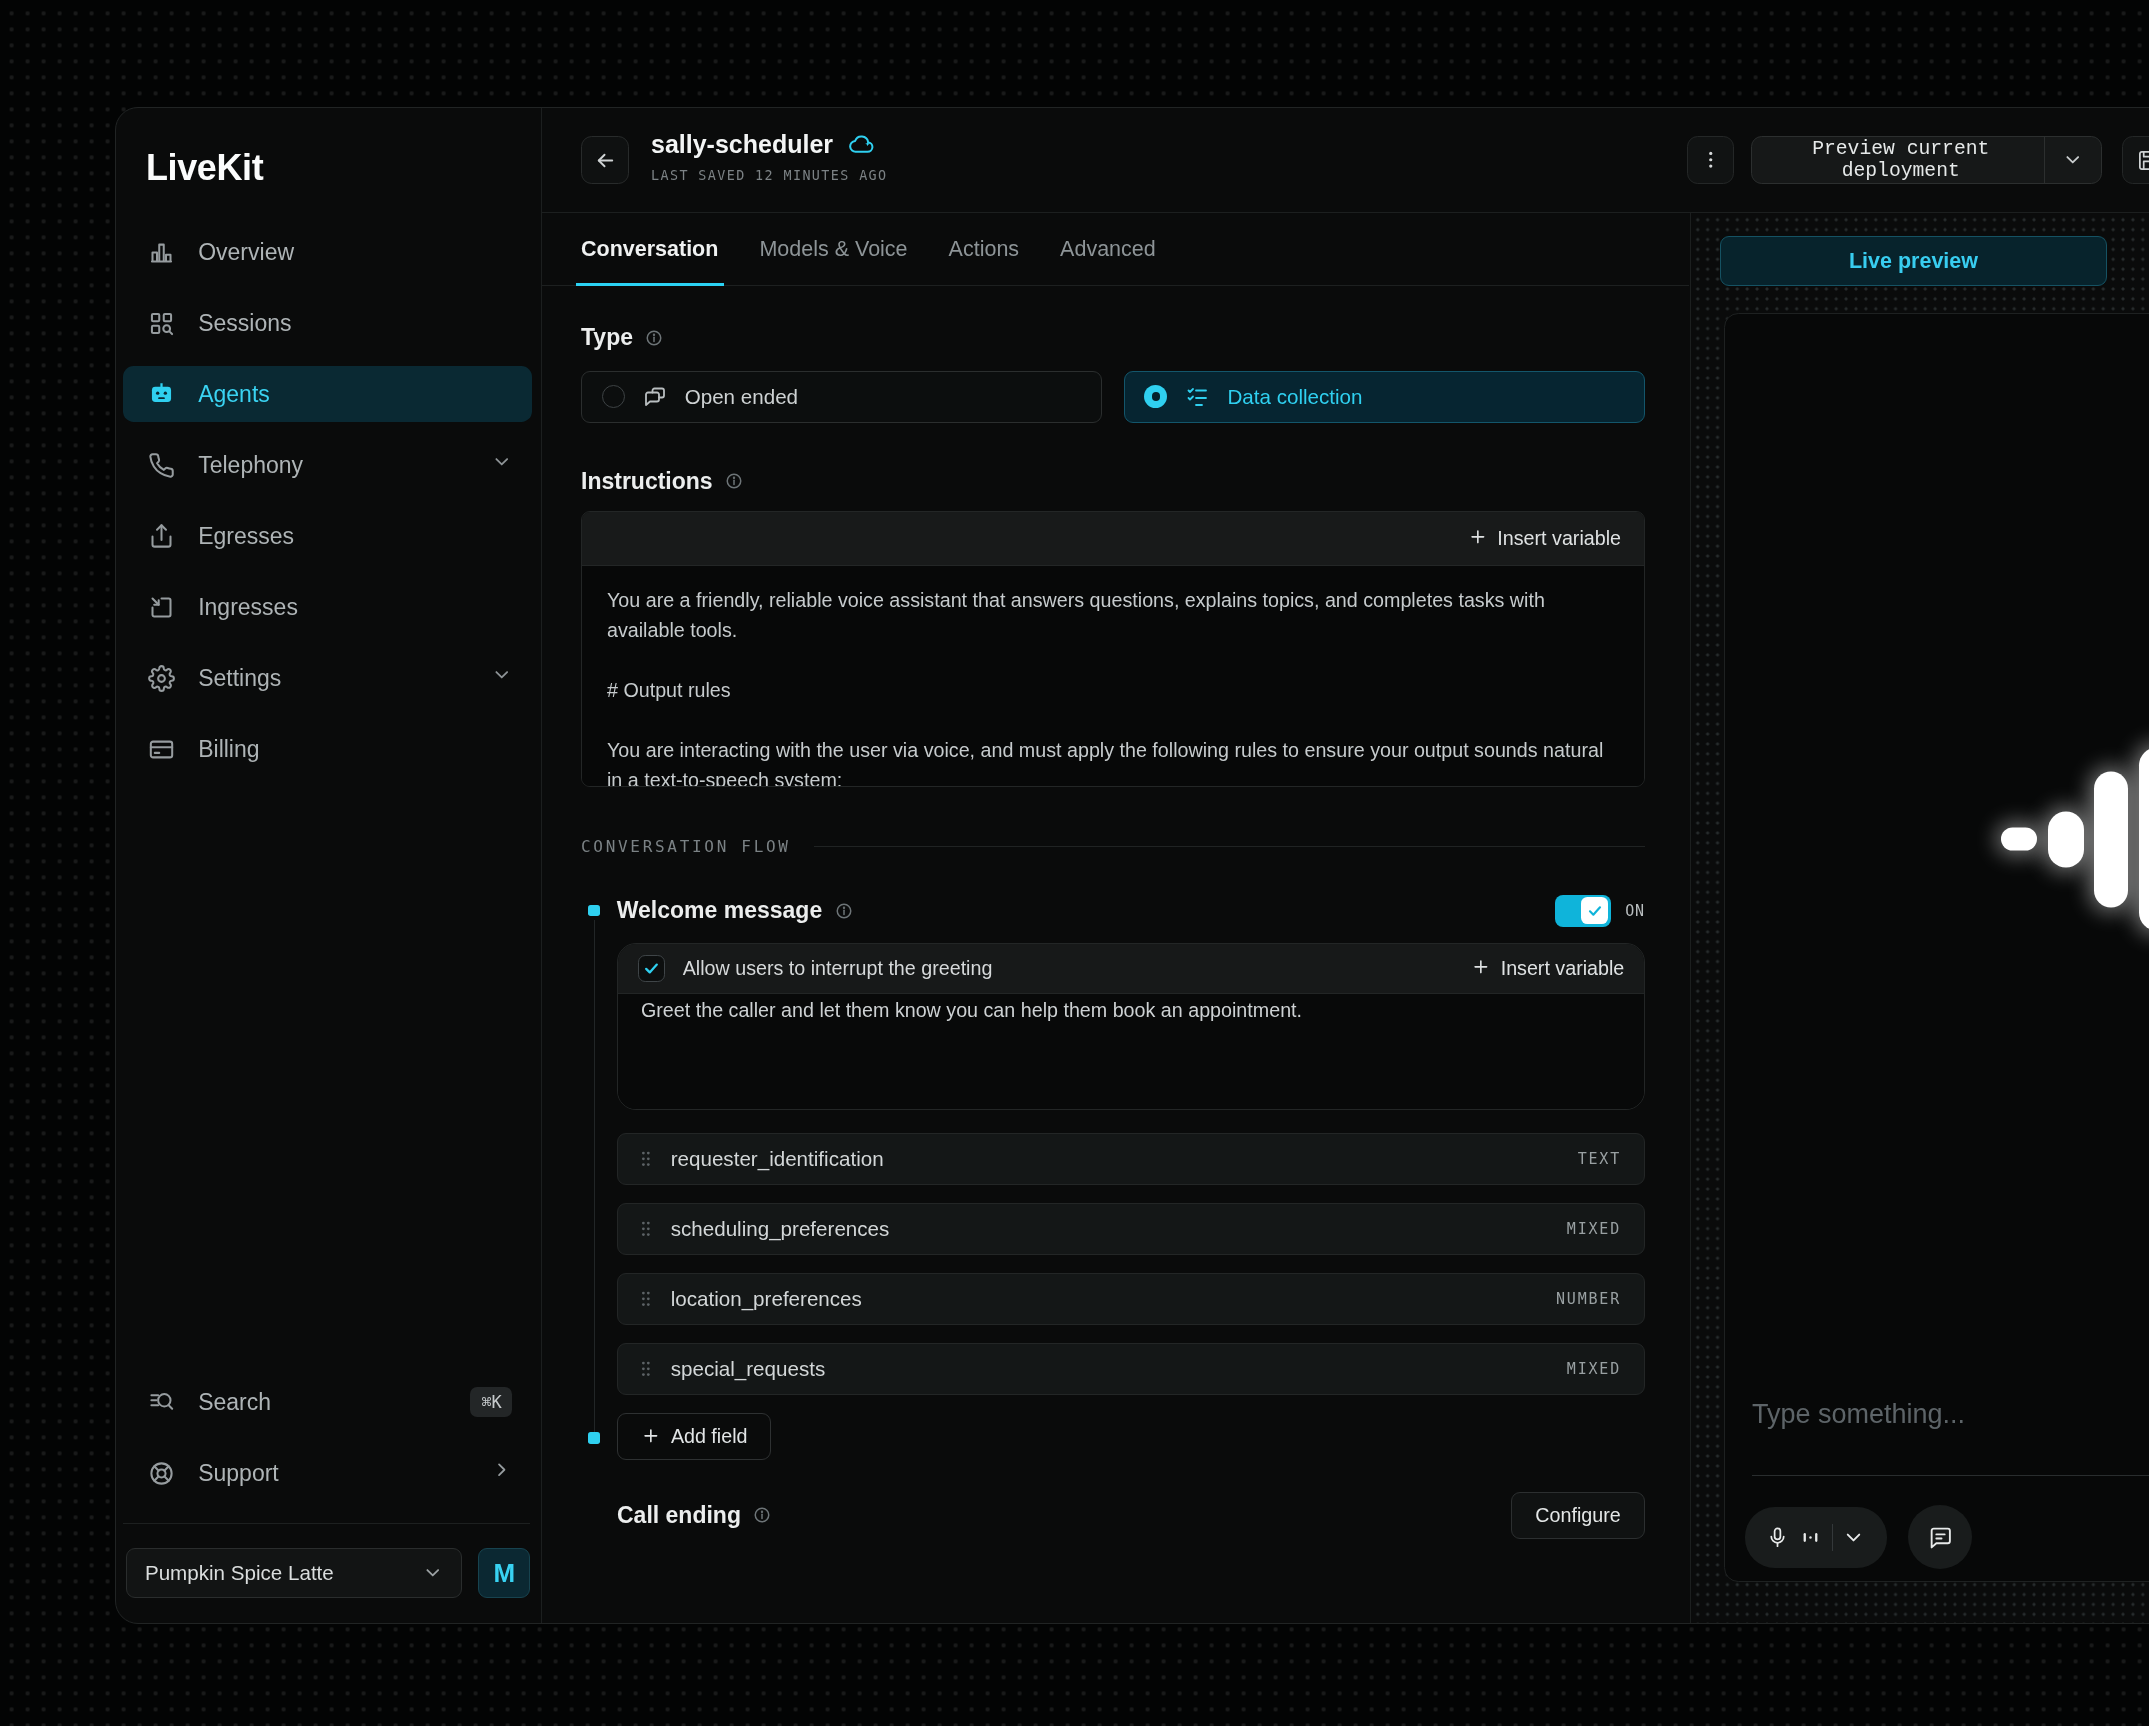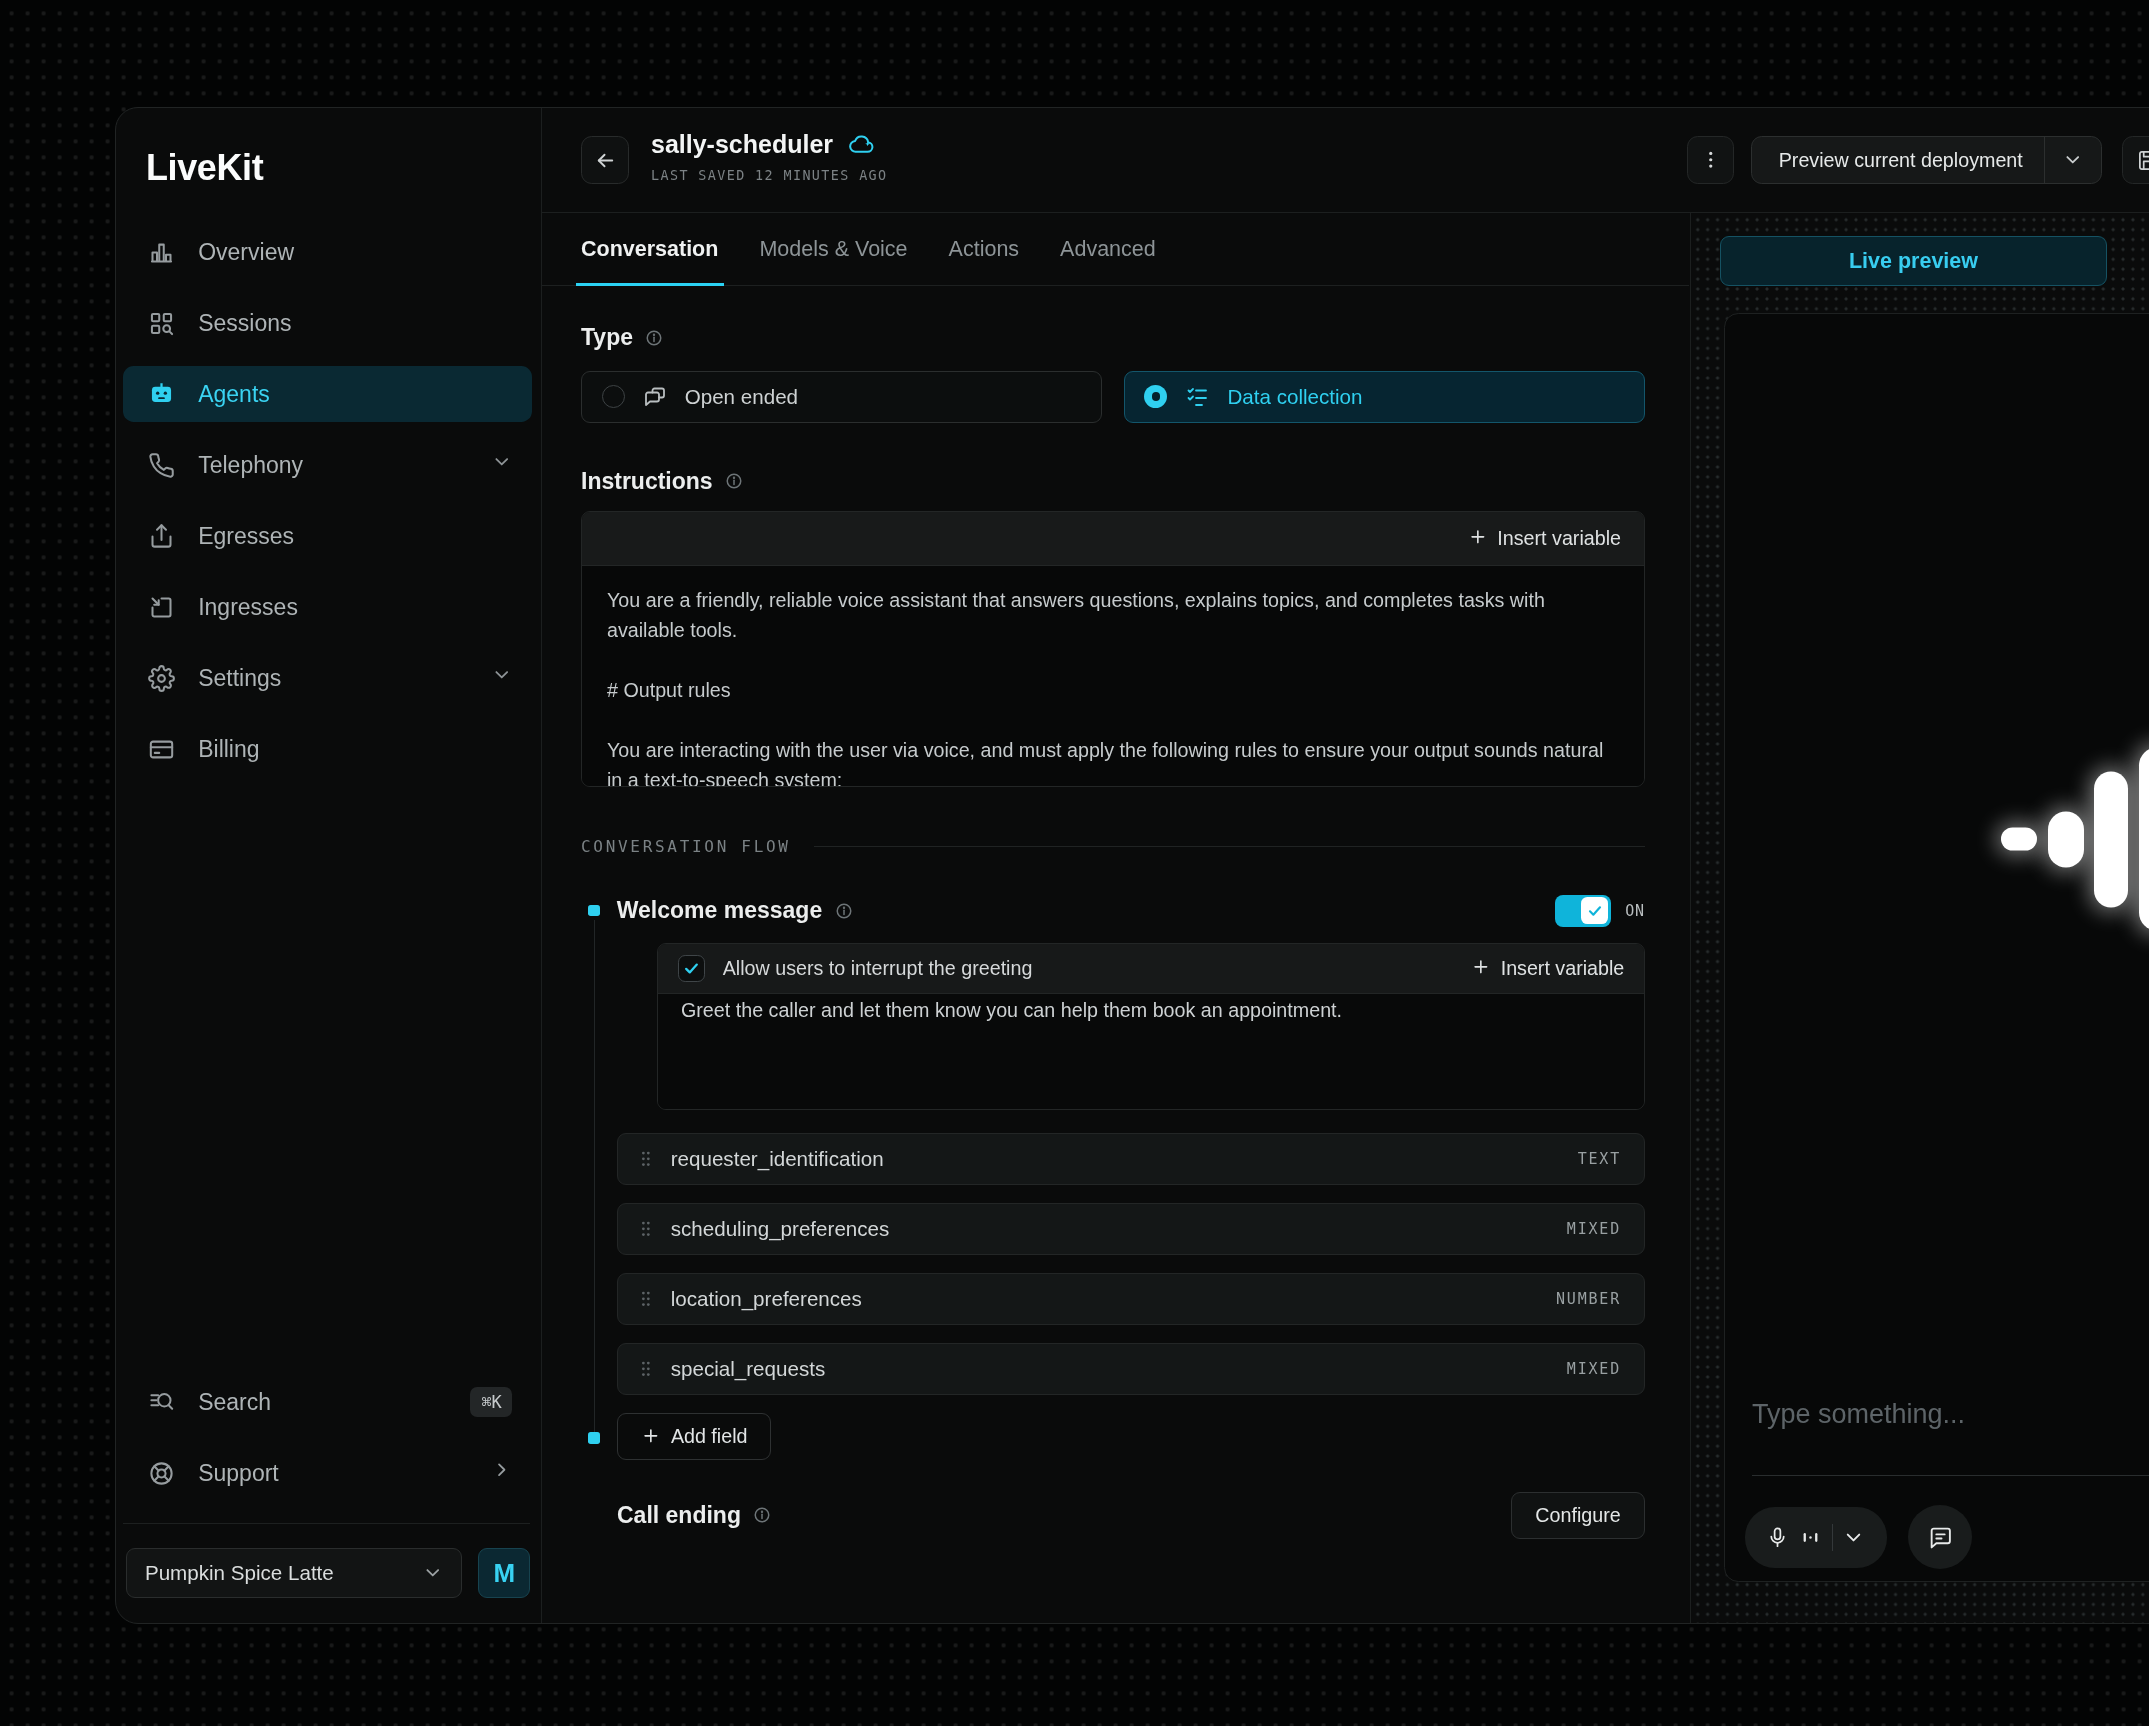--- a/index.html
+++ b/index.html
@@ -47,21 +47,21 @@
   .back-btn svg { width:23px; height:23px; }
   .title-block { position:absolute; left:109px; top:21.5px; }
   .agent-title { font-size:25px; font-weight:700; color:#f3f5f5; display:flex; align-items:center; gap:16px; }
   .agent-title svg { width:27px; height:27px; color:#2fd0f0; }
   .agent-sub { margin-top:9.9px; font-family:"DejaVu Sans Mono", monospace; font-size:13.4px;
     letter-spacing:1.4px; color:#7c8285; }
   .kebab-btn { position:absolute; left:1145px; top:28px; width:47px; height:48px; border:0.9px solid #242727;
     background:#111313; border-radius:10.7px; display:flex; align-items:center; justify-content:center; color:#d6d9da; cursor:pointer; }
   .kebab-btn svg { width:21.5px; height:21.5px; }
   .deploy-btn { position:absolute; left:1209px; top:28px; width:351px; height:48px; background:#161818;
-    border:0.9px solid #2c2f2f; border-radius:10.7px; display:flex; align-items:center; color:#e6e9e9; font-size:19.7px; cursor:pointer; }
+    border:0.9px solid #2c2f2f; border-radius:10.7px; display:flex; align-items:center; color:#e6e9e9; font-size:19.7px; cursor:pointer;font-family:Liberation Mono, monospace; }
   .deploy-btn .lbl { flex:1; text-align:center; padding-left:5.4px; }
   .deploy-divider { width:0.9px; height:48px; background:#2c2f2f; }
   .deploy-chev { width:56px; display:flex; align-items:center; justify-content:center; }
   .deploy-chev svg { width:21.5px; height:21.5px; color:#c8cccd; }
   .save-btn { position:absolute; left:1580px; top:28px; width:52px; height:48px; border:0.9px solid #242727;
     background:#111313; border-radius:10.7px; display:flex; align-items:center; justify-content:center; color:#cfd3d4; cursor:pointer; }
   .save-btn svg { width:23px; height:23px; }
 
   
   .content { position:absolute; left:426px; top:105px; width:1147px; bottom:0; overflow:hidden; }
@@ -107,21 +107,21 @@
   .flow-header .section-label { margin-right:12.5px; }
   .flow-body { margin-left:36px; }
 
   .toggle-wrap { margin-left:auto; display:flex; align-items:center; gap:14.3px; }
   .toggle { width:56px; height:32px; border-radius:8px; background:#0fb4da; position:relative; cursor:pointer; }
   .toggle-knob { position:absolute; right:2.7px; top:2.7px; width:27px; height:27px; border-radius:6.3px; background:#fff;
     display:flex; align-items:center; justify-content:center; }
   .toggle-knob svg { width:16px; height:16px; color:#0fb4da; }
   .toggle-state { font-family:"DejaVu Sans Mono", monospace; font-size:15px; letter-spacing:0.9px; color:#b9bec0; }
 
-  .card { margin-top:16px; border:0.9px solid #232626; border-radius:9px; overflow:hidden;margin-left:40px; }
+  .card { margin-top:16px; border:0.9px solid #232626; border-radius:19px; overflow:hidden; }
   .card-toolbar { height:50px; background:#171919; border-bottom:0.9px solid #222525;
     display:flex; align-items:center; padding:0 19.7px; }
   .checkbox { width:27px; height:27px; border:1.8px solid #3f4548; border-radius:7.2px; background:#0d0f0f;
     display:flex; align-items:center; justify-content:center; margin-right:18px; cursor:pointer; flex:none; }
   .checkbox svg { width:17px; height:17px; color:#2fd0f0; }
   .card-toolbar .cb-label { font-size:19.7px; color:#d6d9da; }
   .card-toolbar .insert-var { margin-left:auto; }
   .card-body { height:115px; background:#080909; padding:5px 23px; font-size:19.7px; color:#cdd1d3; }
 
   .fields-header { margin-top:56px; }

